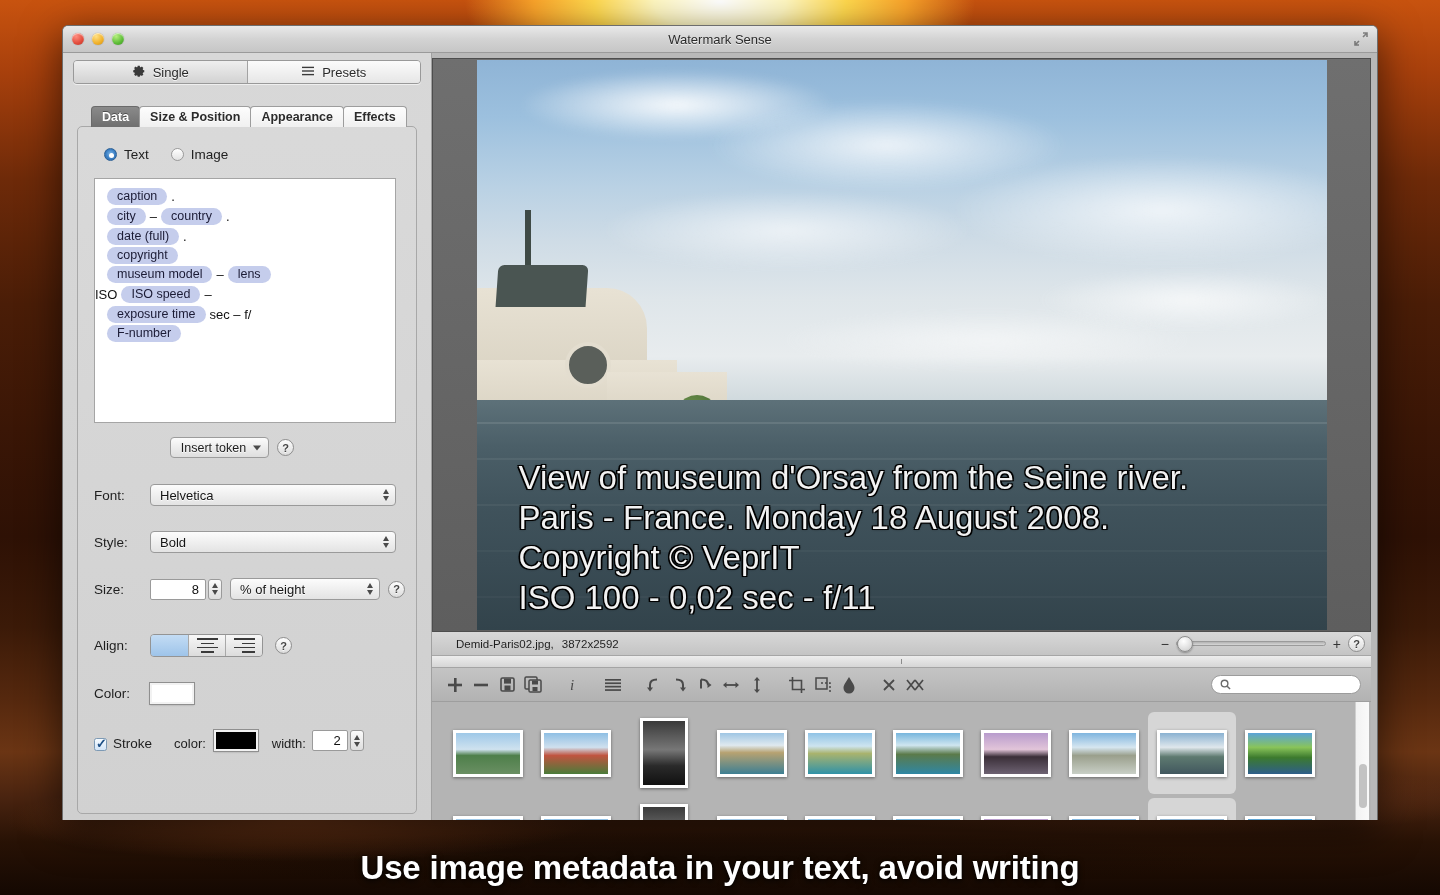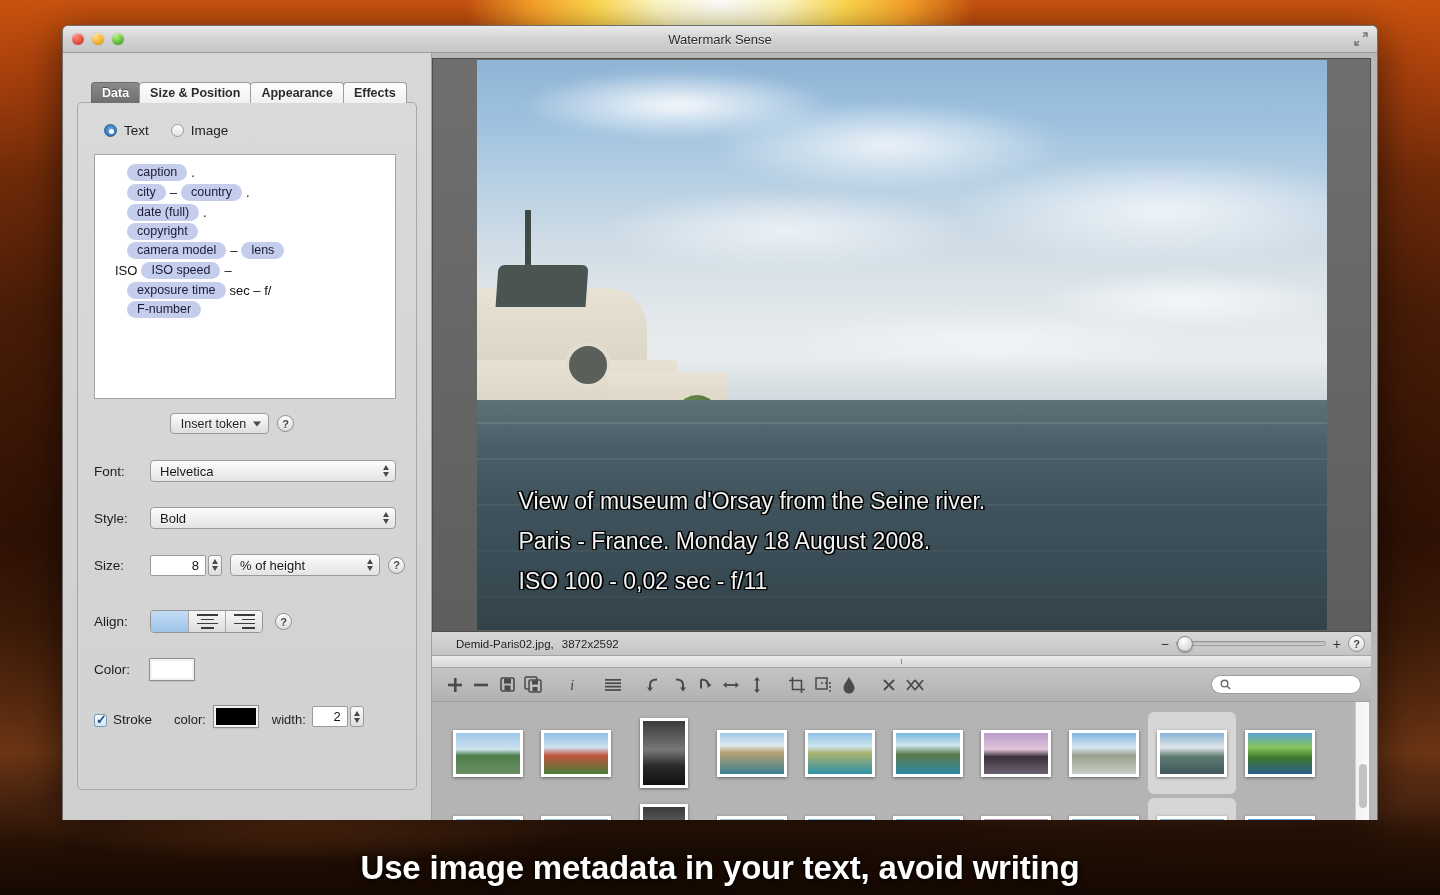--- a/index.html
+++ b/index.html
@@ -132,21 +132,21 @@
   .rdot.on { background: radial-gradient(circle at 50% 45%, #7fb7e8 0%, #3b7fc4 55%, #2b63a0 100%); border-color:#2d6196; }
   .rdot.on::after {
     content:""; position:absolute; left:4px; top:4px;
     width:5px; height:5px; border-radius:50%; background:#fff;
   }
 
   
   #token-editor {
     margin: 16px 10px 0 6px; height: 245px;
     background: #fff; border: 1px solid #a5a5a5;
-    padding: 8px 20px; font-size: 13px; color: #222;
+    padding: 8px 0; font-size: 13px; color: #222;
     line-height: 19px;
   }
   .tok-line { display: flex; align-items: center; gap: 4px; margin-bottom: 1px; white-space: nowrap; }
   .tok {
     display: inline-block; padding: 1px 10px; border-radius: 9px;
     background: #c5cdec; color: #1b1b35; font-size: 12.5px; line-height: 15px;
   }
   .plain { color: #111; font-size: 13px; }
   .indent { padding-left: 12px; }
 
@@ -259,22 +259,22 @@
   }
   .water {
     position: absolute; left:0; right:0; bottom:0; height: 230px;
     background: linear-gradient(180deg,#5d7179 0%,#4b5f68 20%,#40535c 45%,#3a4c55 70%,#32434b 100%);
   }
   .waterstreak {
     position: absolute; height: 2px; left: 0; right: 0;
     background: rgba(255,255,255,.10);
   }
   #wm-text {
-    position: absolute; left: 42px; bottom: 29px;
-    color: #f2f2f2; font-size: 23px; line-height: 40px;
+    position: absolute; left: 42px; bottom: 12px;
+    color: #f2f2f2; font-size: 33px; line-height: 40px;
     text-shadow: -1.4px -1.4px 0 #000, 1.4px -1.4px 0 #000,
                  -1.4px 1.4px 0 #000, 1.4px 1.4px 0 #000,
                  0 0 3px rgba(0,0,0,.8);
     white-space: nowrap;
   }
 
   #statusbar {
     height: 24px; margin-right: 6px; display: flex; align-items: center;
     background: linear-gradient(180deg,#d8d8d8,#c4c4c4);
     border-bottom: 1px solid #a6a6a6;
@@ -363,20 +363,43 @@
       <svg viewBox="0 0 16 16" width="16" height="16">
           <path d="M10 2h4v4M14 2l-4 4M6 14H2v-4M2 14l4-4" stroke="#333" stroke-width="1.6" fill="none"></path>
         </svg>
     </div>
   </div>
 
   <div id="body">
 
     <div id="left">
 
+      <div id="segmented">
+        <div class="seg">
+          <span>
+            <svg viewBox="0 0 16 16" width="14" height="14">
+                <path fill="#3a3a3a" d="M8 5.3a2.7 2.7 0 100 5.4 2.7 2.7 0 000-5.4zm0 4a1.3 1.3 0 110-2.6 1.3 1.3 0 010 2.6z"></path>
+                <path fill="#3a3a3a" d="M14 7.1l-1.4-.25a4.8 4.8 0 00-.42-1l.82-1.16-1.7-1.7-1.16.82a4.8 4.8 0 00-1-.42L8.9 2H6.5l-.25 1.39a4.8 4.8 0 00-1 .42l-1.16-.82-1.7 1.7.82 1.16c-.18.31-.32.65-.42 1L1.4 7.1v2.4l1.39.25c.1.35.24.69.42 1l-.82 1.16 1.7 1.7 1.16-.82c.31.18.65.32 1 .42L6.5 14.6h2.4l.25-1.39c.35-.1.69-.24 1-.42l1.16.82 1.7-1.7-.82-1.16c.18-.31.32-.65.42-1l1.39-.25V7.1z"></path>
+              </svg>
+          </span>
+          <span>Single</span>
+        </div>
+        <div class="seg">
+          <span>
+            <svg viewBox="0 0 16 14" width="14" height="12">
+                <g fill="#3a3a3a">
+                  <rect x="1" y="2" width="14" height="1.6"></rect>
+                  <rect x="1" y="6.2" width="14" height="1.6"></rect>
+                  <rect x="1" y="10.4" width="14" height="1.6"></rect>
+                </g>
+              </svg>
+          </span>
+          <span>Presets</span>
+        </div>
+      </div>
 
       <div id="tabbar">
         <div class="tab active">
             <span>Data</span>
           </div>
         <div class="tab">
             <span>Size &amp; Position</span>
           </div>
         <div class="tab">
             <span>Appearance</span>
@@ -411,21 +434,21 @@
               <span class="plain">.</span>
             </div>
             <div class="tok-line indent">
               <span class="tok">date (full)</span>
               <span class="plain">.</span>
             </div>
             <div class="tok-line indent">
               <span class="tok">copyright</span>
             </div>
             <div class="tok-line indent">
-              <span class="tok">camera model</span>
+              <span class="tok">museum model</span>
               <span class="plain">–</span>
               <span class="tok">lens</span>
             </div>
             <div class="tok-line">
               <span class="plain">ISO</span>
               <span class="tok">ISO speed</span>
               <span class="plain">–</span>
             </div>
             <div class="tok-line indent">
               <span class="tok">exposure time</span>
@@ -583,20 +606,21 @@
             <div class="waterstreak" style="top:22px"></div>
             <div class="waterstreak" style="top:58px; opacity:.6"></div>
             <div class="waterstreak" style="top:104px; opacity:.45"></div>
             <div class="waterstreak" style="top:150px; opacity:.35"></div>
             <div class="waterstreak" style="top:196px; opacity:.3"></div>
           </div>
 
           <div id="wm-text">
               <div>View of museum d'Orsay from the Seine river.</div>
               <div>Paris - France.  Monday 18 August 2008.</div>
+              <div>Copyright © VeprIT</div>
               <div>ISO 100 - 0,02 sec - f/11</div>
             </div>
         </div>
       </div>
 
       <div id="statusbar">
         <span>Demid-Paris02.jpg,</span>
         <span>3872x2592</span>
         <div id="zoom-slider">
           <span style="font-size:14px;color:#333">−</span>

